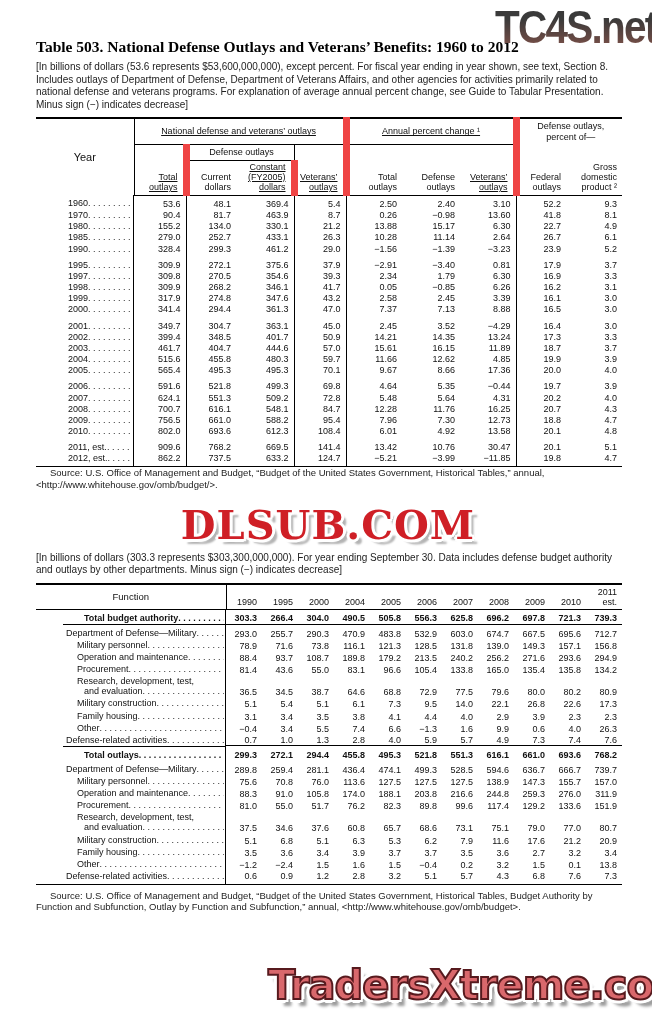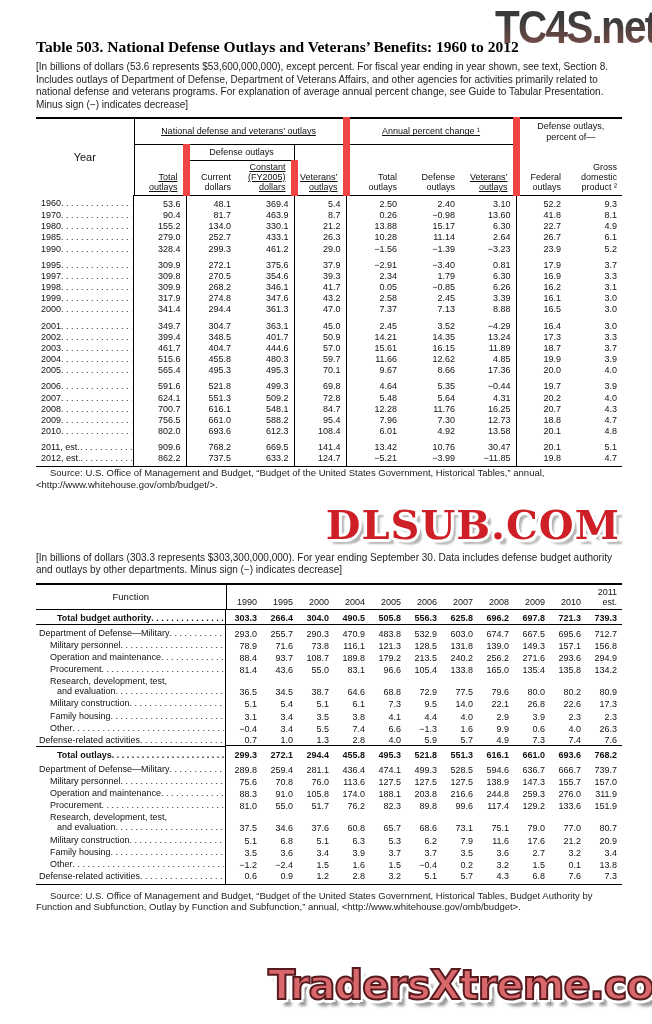--- a/index.html
+++ b/index.html
@@ -5,21 +5,21 @@
   html,body{margin:0;padding:0;background:#fff;}
   .page{position:relative;width:652px;height:1024px;background:#fff;overflow:hidden;
         font-family:"Liberation Sans",sans-serif;color:#1a1a1a;box-sizing:border-box;
         padding:38px 32px 0 36px;}
   
   .wm-top{position:absolute;top:0px;right:-4px;font-family:"Liberation Sans",sans-serif;
           font-weight:bold;font-size:46px;letter-spacing:-2px;transform:scaleX(.88);
           transform-origin:right top;
           background:linear-gradient(#3a3a3a 35%, #6a4a44 75%, #96615a);
           -webkit-background-clip:text;background-clip:text;color:transparent;z-index:5;}
-  .wm-mid{width:100%;text-align:right;margin:10px 0 4px 0;
+  .wm-mid{width:100%;text-align:center;margin:10px 0 4px 0;
           font-family:"DejaVu Serif",serif;font-weight:bold;font-size:40px;letter-spacing:1px;
           color:#cf1f26;
           text-shadow:-2px -2px 0 #fff,2px -2px 0 #fff,-2px 2px 0 #fff,2px 2px 0 #fff,
                       -3px 0 0 #fff,3px 0 0 #fff,0 -3px 0 #fff,0 3px 0 #fff,
                       5px 5px 2px #b3b3b3;}
   .wm-bottom{position:absolute;top:962px;left:268px;white-space:nowrap;
           font-family:"DejaVu Sans",sans-serif;font-weight:bold;font-size:40px;letter-spacing:-1px;
           color:#d9686c;-webkit-text-stroke:2px #571a1e;
           text-shadow:-3px -3px 0 #fff,3px -3px 0 #fff,-3px 3px 0 #fff,3px 3px 0 #fff,
                       -4px 0 0 #fff,4px 0 0 #fff,0 -4px 0 #fff,0 4px 0 #fff,
@@ -31,21 +31,21 @@
   .tbl-note{font-size:10px;line-height:12.6px;margin:0 0 6px 0;color:#222;width:585px;}
   .fnote{font-size:9.5px;line-height:11.6px;margin:0;color:#222;text-indent:14px;width:585px;}
   .fnote.first{margin-top:5px;}
   
   table{border-collapse:collapse;table-layout:fixed;width:586px;
         border-top:2px solid #000;border-bottom:1px solid #000;position:relative;z-index:2;}
   th,td{font-size:9px;color:#111;white-space:nowrap;box-sizing:border-box;}
   th{font-weight:normal;}
   td.n{text-align:right;padding:0 5px 0 0;line-height:10px;vertical-align:bottom;}
   td.stub{overflow:hidden;}
-  .stub{display:flex;align-items:baseline;padding-left:5px;line-height:10px;vertical-align:bottom;}
+  .stub{display:flex;align-items:baseline;padding-left:5px;line-height:10px;vertical-align:bottom;margin-left:27px;}
   .stub.two{display:block;}
   .stub .l2{display:flex;align-items:baseline;padding-left:7px;}
   .dots{flex:1;overflow:hidden;white-space:nowrap;}
   .dots::after{content:". . . . . . . . . . . . . . . . . . . . . . . . . . . . . . . . . . . . . . . .";}
   .b{font-weight:bold;}
   
   .t503 thead th{border-bottom:0;}
   .t503 .grp{text-align:center;vertical-align:middle;padding:2px 2px;line-height:10.5px;height:26px;}
   .t503 .b-b{border-bottom:1px solid #000;}
   .t503 .b-r{border-right:7px solid #ef4444;text-decoration:underline;}

